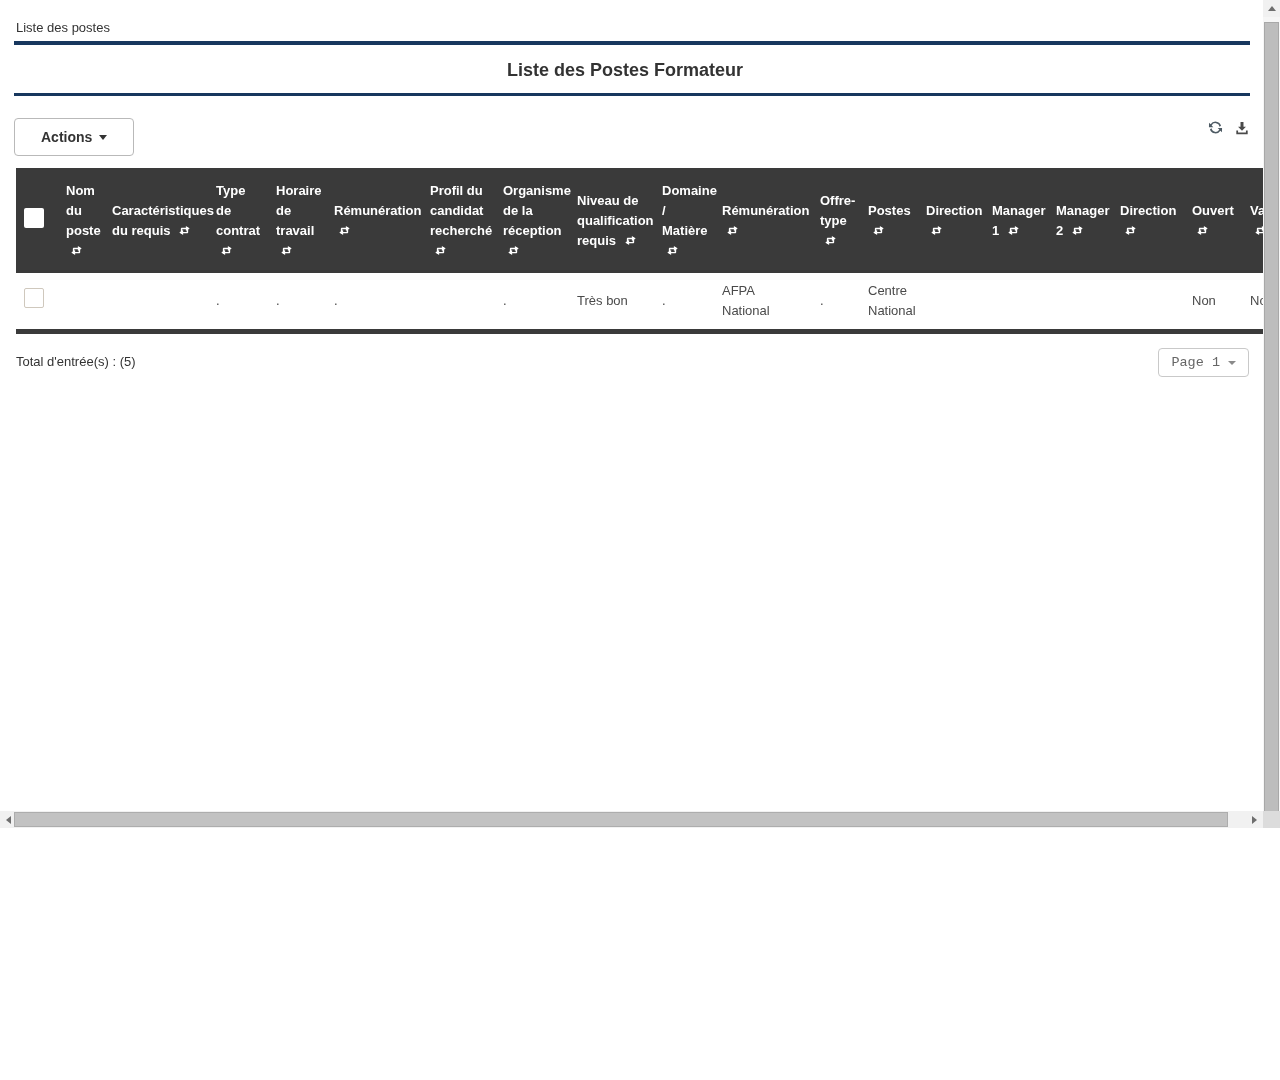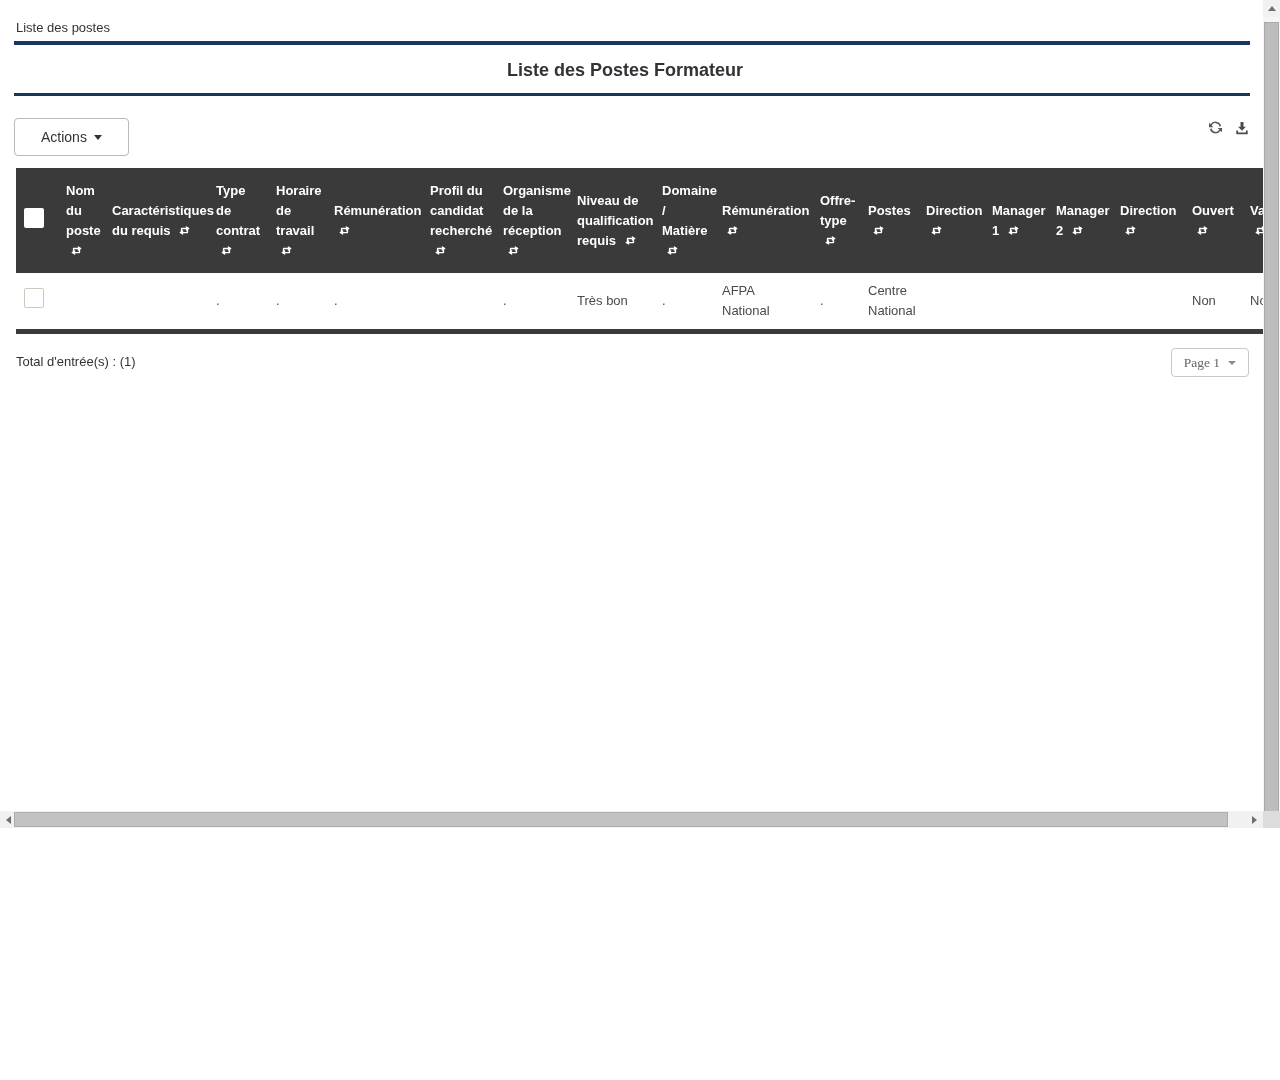--- a/index.html
+++ b/index.html
@@ -16,42 +16,42 @@
   .panel-header { height:72px; display:flex; align-items:center; padding-left:26px; padding-right:48px; cursor:pointer; }
   .panel-title { font-size:15px; color:#2e6d9e; }
   .chevron { margin-left:auto; display:flex; align-items:center; }
 
   .section-title { margin-top:16px; margin-bottom:14px; width:1250px; text-align:center;
                    font-size:18px; font-weight:bold; color:#333; line-height:18px; }
 
   .toolbar { margin:22px 14px 0 14px; width:1235px; display:flex; align-items:flex-start; }
   .btn-actions { display:inline-flex; align-items:center; gap:7px; height:38px; padding:0 26px;
                  background:#fff; border:1px solid #b9b9b9; border-radius:4px; font-size:14px;
-                 color:#333; cursor:pointer; font-family:inherit; }
+                 color:#333; cursor:pointer; font-family:inherit;font-weight:bold; }
   .caret-down { width:0; height:0; border-left:4px solid transparent; border-right:4px solid transparent;
                 border-top:5px solid #333; display:inline-block; }
   .toolbar-icons { margin-left:auto; display:flex; align-items:center; gap:12px; margin-top:2px; }
   .icon-btn { background:none; border:none; cursor:pointer; padding:0; line-height:0; }
 
   .table-wrap { margin-left:16px; margin-top:12px; width:1250px; overflow:hidden;
                 border-bottom:5px solid #3a3a3a; }
   table { border-collapse:collapse; table-layout:fixed; width:1296px; }
   thead th { background:#3a3a3a; color:#fff; font-size:13px; font-weight:bold; text-align:left;
              vertical-align:middle; padding:10px 8px; line-height:20px; height:105px; }
   tbody td { background:#fff; color:#4a4a4a; font-size:13px; text-align:left; vertical-align:middle;
              padding:8px 8px; line-height:20px; height:55px; }
   .cb { width:20px; height:20px; display:inline-block; background:#fff; border-radius:2px; }
   .cb.row-cb { border:1px solid #cfc8bd; }
   .sort-icon { display:inline-block; margin-left:4px; vertical-align:-1px; }
 
   .footer-row { margin:14px 14px 0 16px; width:1233px; display:flex; align-items:flex-start; }
   .total-label { font-size:13px; color:#333; margin-top:6px; }
   .btn-page { margin-left:auto; display:inline-flex; align-items:center; gap:8px; height:29px;
               padding:0 12px; background:#fff; border:1px solid #c9c9c9; border-radius:4px;
-              font-size:13.5px; color:#666; cursor:pointer; font-family:Liberation Serif, serif; }
+              font-size:13.5px; color:#666; cursor:pointer; font-family:Liberation Mono, monospace; }
   .caret-down-sm { width:0; height:0; border-left:4px solid transparent; border-right:4px solid transparent;
                    border-top:4px solid #8a8a8a; display:inline-block; }
 
   
   .vscroll { position:absolute; right:0; top:0; width:17px; height:1063px; background:#f6f6f6; }
   .vscroll .sb-btn { position:absolute; left:0; width:17px; height:17px; background:#f1f1f1;
                      display:flex; align-items:center; justify-content:center; }
   .vscroll .up { top:0; } .vscroll .down { bottom:0; }
   .vscroll .thumb { position:absolute; left:1px; top:22px; width:15px; height:998px;
                     background:#bdbdbd; border:1px solid #a8a8a8; }
@@ -222,21 +222,21 @@
               <td></td>
               <td></td>
               <td>Non</td>
               <td>Non</td>
             </tr>
           </tbody>
       </table>
     </div>
 
     <div class="footer-row">
-      <span class="total-label">Total d'entrée(s) : (1)</span>
+      <span class="total-label">Total d'entrée(s) : (5)</span>
       <button class="btn-page">
         <span>Page 1</span>
         <span class="caret-down-sm"></span>
       </button>
     </div>
   </div>
 
   <div class="vscroll">
     <div class="sb-btn up">
         <span class="tri-up"></span>

